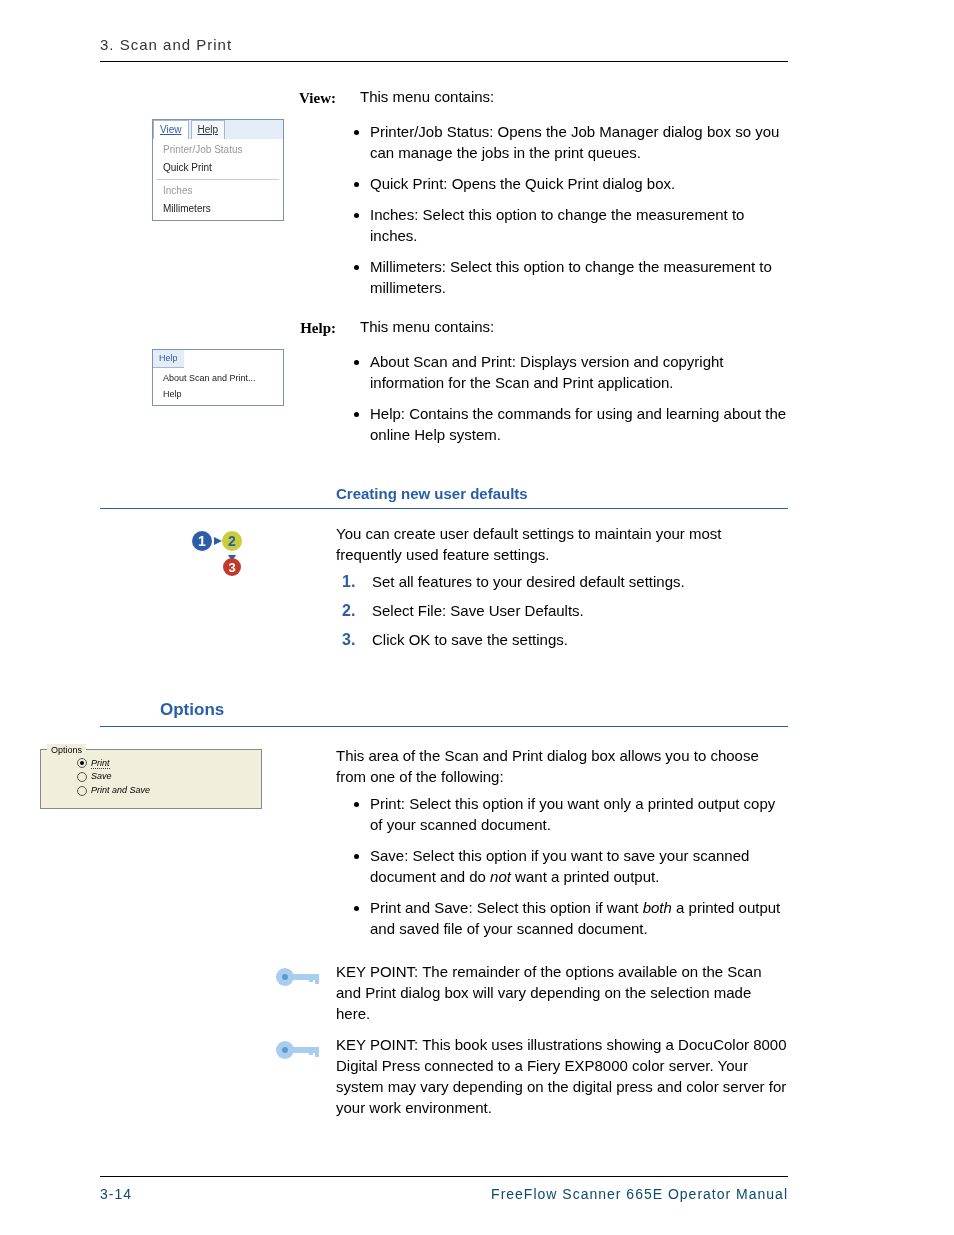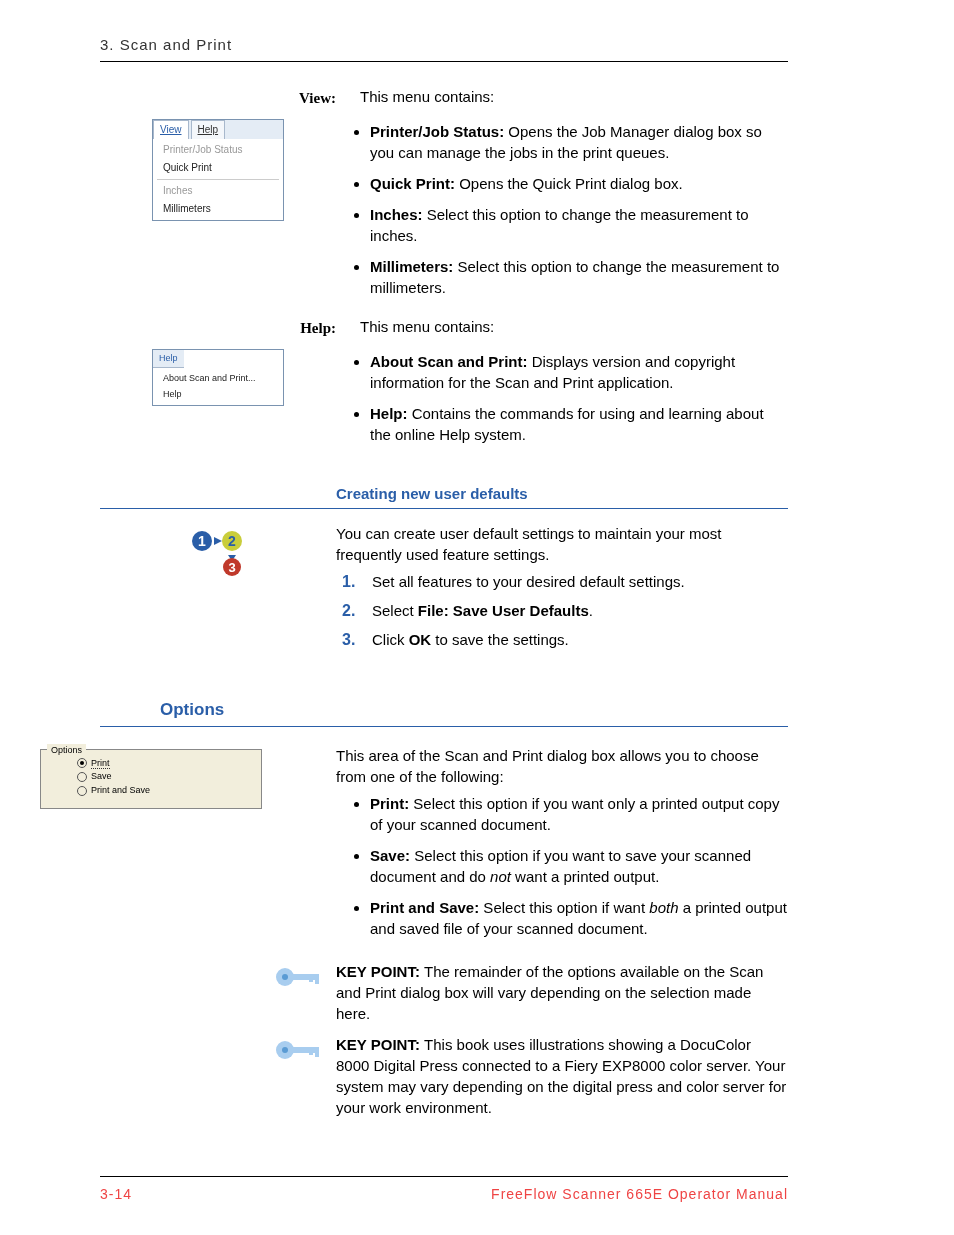--- a/index.html
+++ b/index.html
@@ -44,21 +44,21 @@
   .body-col {
     flex: 1;
   }
   ul.bullets {
     margin: 6px 0 12px 0;
     padding-left: 34px;
   }
   ul.bullets li {
     margin-bottom: 10px;
   }
-  .b { font-weight: bold; margin-top: 20px; }
+  .b { font-weight: normal; margin-top: 20px; }
   .side-figure-row {
     display: flex;
     align-items: flex-start;
     margin-bottom: 4px;
   }
   .side-figure {
     width: 236px;
     flex: 0 0 236px;
     padding-top: 4px;
     display: flex;
@@ -165,21 +165,21 @@
     margin-left: -60px;
   }
   .options-fig .legend {
     position: absolute;
     top: -6px;
     left: 6px;
     background: #f2eedc;
     padding: 0 4px;
     font-size: 9px;
   }
-  .options-fig .radio-row { margin: 1px 0 1px 26px; }
+  .options-fig .radio-row { margin: 1px 0 1px 26px; font-style: italic; }
   .options-fig .radio { display: inline-block; width: 8px; height: 8px; border: 1px solid #555; border-radius: 50%; vertical-align: middle; margin-right: 4px; }
   .options-fig .radio.sel::after { content:""; display:block; width:4px; height:4px; background:#000; border-radius:50%; margin:2px; }
   
   .key-icon {
     width: 60px;
     flex: 0 0 60px;
     margin-right: 6px;
     display: flex;
     justify-content: center;
     padding-top: 4px;
@@ -194,21 +194,21 @@
     position: absolute;
     bottom: 30px;
     left: 100px;
     right: 100px;
     border-top: 1px solid #000;
     padding-top: 8px;
     display: flex;
     justify-content: space-between;
     font-size: 14px;
     letter-spacing: 1px;
-    color: #ef4444;
+    color: #0c4a6e;
   }
 </style>
 </head>
 <body>
 
 <div class="page">
   <div class="header">3. Scan and Print</div>
   <hr class="hr">
 
   <div class="row">

